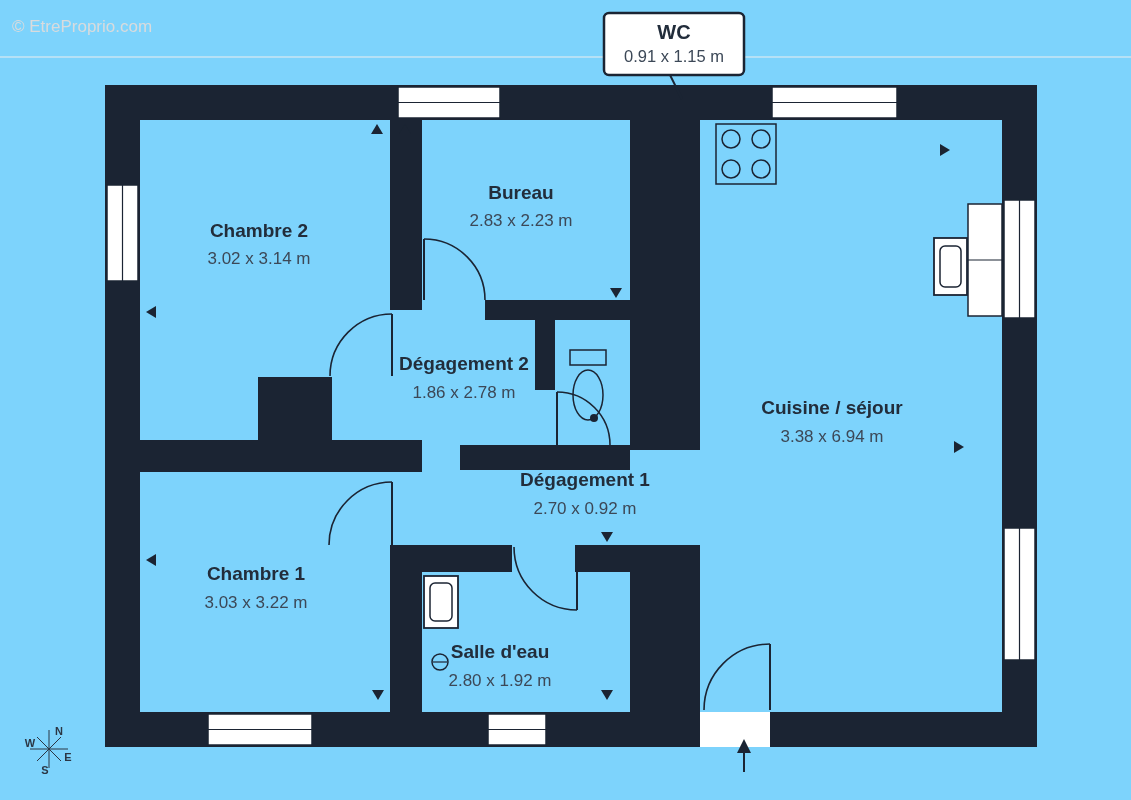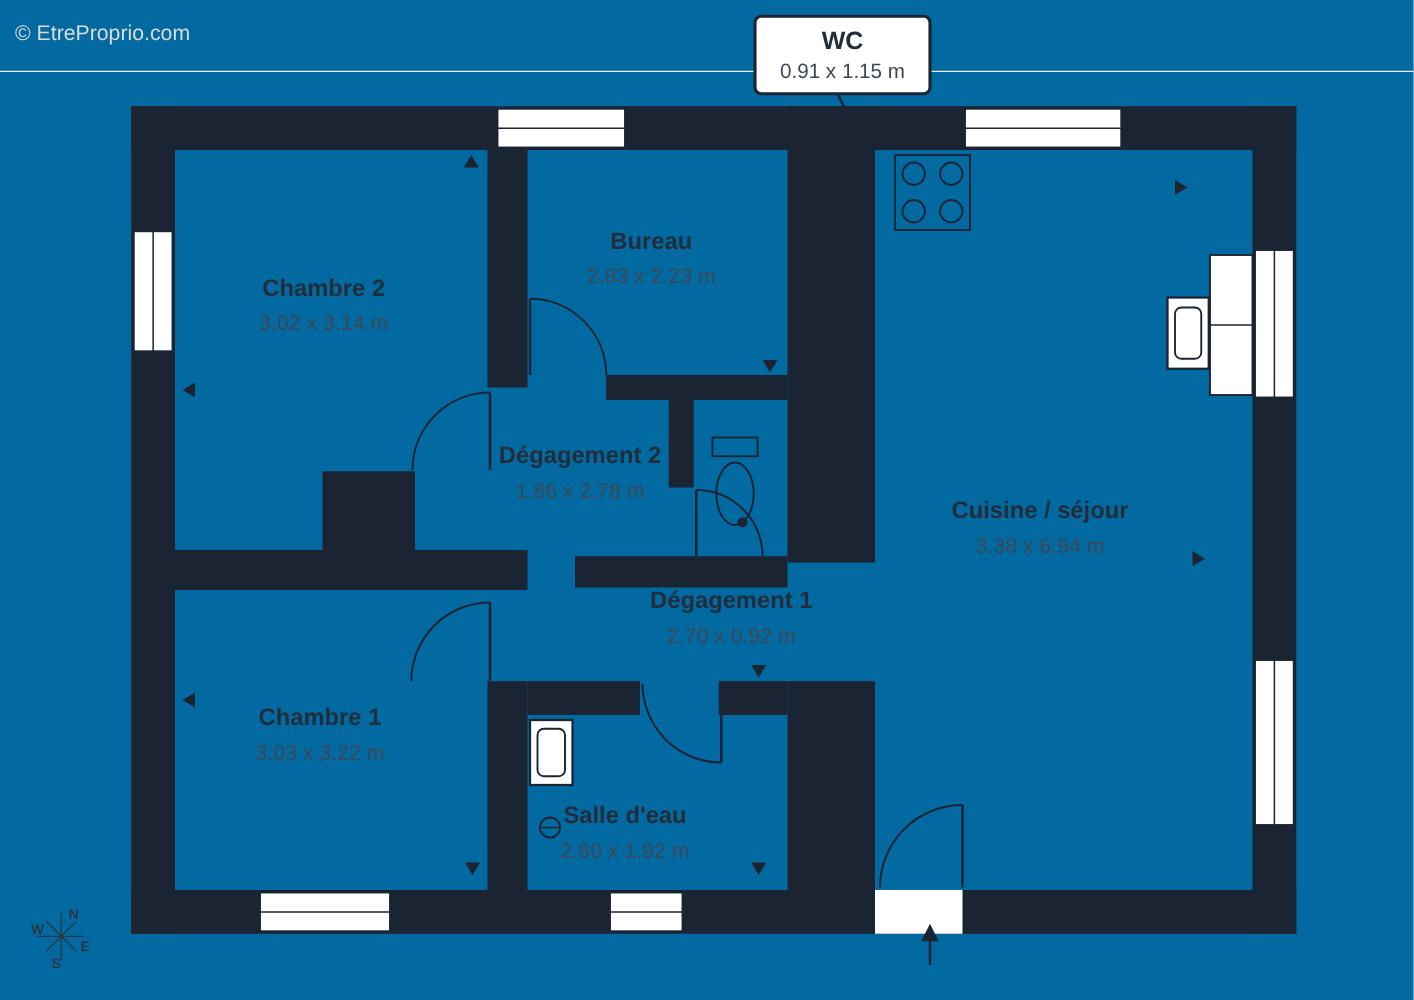--- a/index.html
+++ b/index.html
@@ -1,16 +1,16 @@
 <!DOCTYPE html>
 <html style="--wall: #1b2433; --room_text: #222d3b; --dim_text: #3c4857; --watermark: #d9dbdd;"><head>
 <meta charset="utf-8">
 <style>
   html,body{margin:0;padding:0;background:#ffffff;}
-  .page{position:relative;width:1131px;height:800px;background:#0369a1;overflow:hidden;
+  .page{position:relative;width:1131px;height:800px;background:#7dd3fc;overflow:hidden;
         font-family:"Liberation Sans",sans-serif;}
   svg{position:absolute;inset:0;}
   .w{fill:var(--wall,#1b2433);}
   .gap{fill:#ffffff;}
   .winrect{fill:#ffffff;stroke:var(--wall,#1b2433);stroke-width:1.5;}
   .winline{stroke:var(--wall,#1b2433);stroke-width:1.2;}
   .arc{fill:none;stroke:var(--wall,#1b2433);stroke-width:1.6;}
   .leaf{stroke:var(--wall,#1b2433);stroke-width:2;}
   .fix{fill:#ffffff;stroke:var(--wall,#1b2433);stroke-width:1.8;}
   .fixthin{fill:none;stroke:var(--wall,#1b2433);stroke-width:1.5;}

